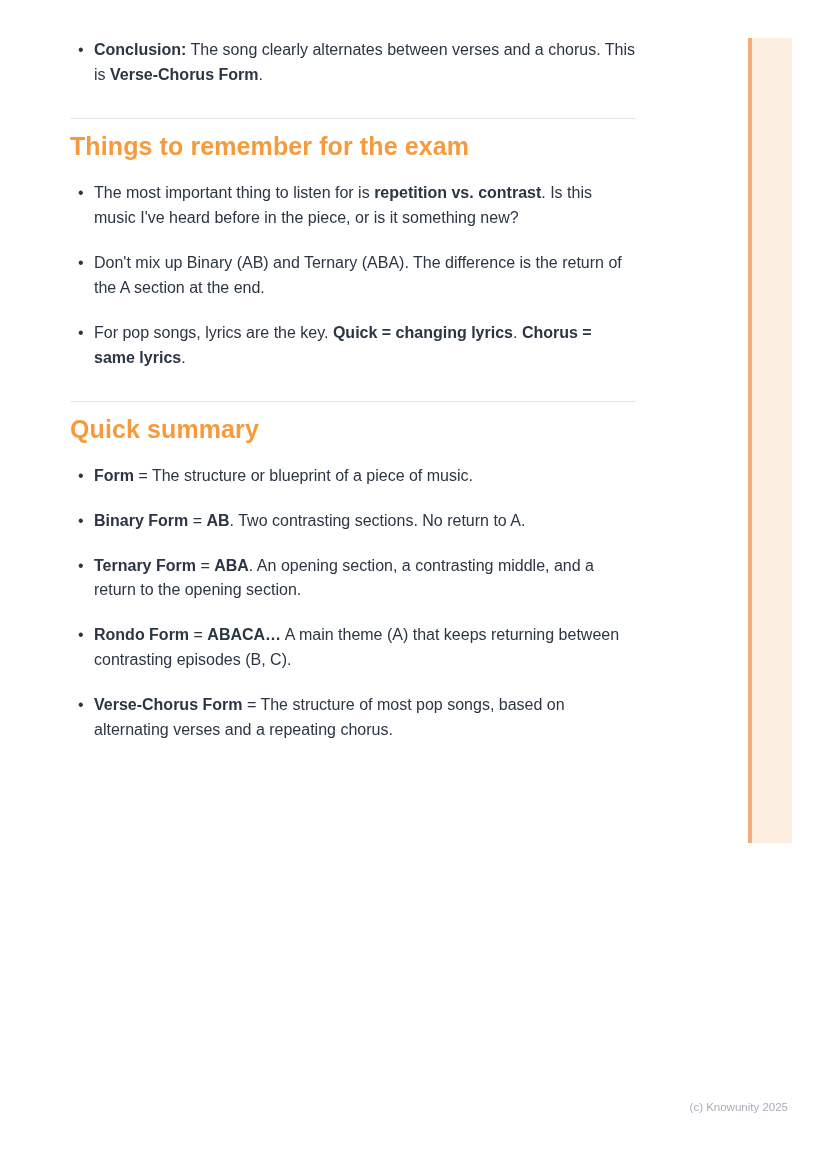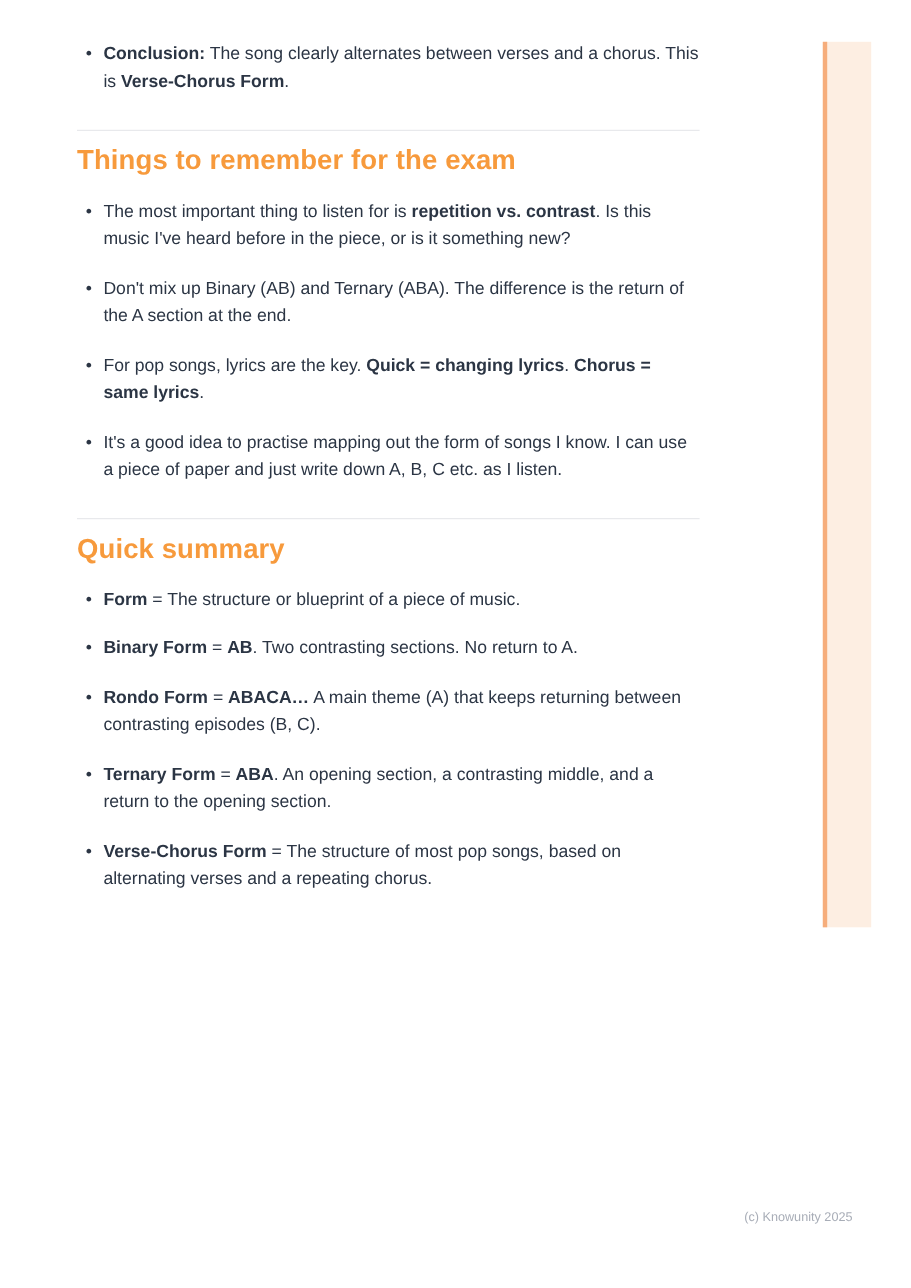--- a/index.html
+++ b/index.html
@@ -67,21 +67,21 @@
     left:748px;
     top:38px;
     width:44px;
     height:805px;
     background:var(--stripe-fill);
     border-left:4px solid var(--stripe-border);
   }
   .footer-credit{
     position:absolute;
     top:1101px;
-    right:53px;
+    right:40px;
     font-size:11.5px;
     color:var(--footer);
   }
 </style>
 </head>
 <body>
 
 <div class="page">
   <div class="stripe"></div>
   <main class="content">
@@ -92,30 +92,29 @@
         </ul>
   </section>
 
   <section class="section">
     <hr>
     <h2>Things to remember for the exam</h2>
     <ul>
           <li><span>The most important thing to listen for is </span><strong>repetition vs. contrast</strong><span>. Is this music I've heard before in the piece, or is it something new?</span></li>
           <li><span>Don't mix up Binary (AB) and Ternary (ABA). The difference is the return of the A section at the end.</span></li>
           <li><span>For pop songs, lyrics are the key. </span><strong>Quick = changing lyrics</strong><span>. </span><strong>Chorus = same lyrics</strong><span>.</span></li>
-          <li><span>It's a good idea to practise mapping out the form of songs I know. I can use a piece of paper and just write down A, B, C etc. as I listen.</span></li>
         </ul>
   </section>
 
   <section class="section">
     <hr>
     <h2>Quick summary</h2>
     <ul>
           <li><strong>Form</strong><span> = The structure or blueprint of a piece of music.</span></li>
           <li><strong>Binary Form</strong><span> = </span><strong>AB</strong><span>. Two contrasting sections. No return to A.</span></li>
+          <li><strong>Ternary Form</strong><span> = </span><strong>ABA</strong><span>. An opening section, a contrasting middle, and a return to the opening section.</span></li>
           <li><strong>Rondo Form</strong><span> = </span><strong>ABACA…</strong><span> A main theme (A) that keeps returning between contrasting episodes (B, C).</span></li>
-          <li><strong>Ternary Form</strong><span> = </span><strong>ABA</strong><span>. An opening section, a contrasting middle, and a return to the opening section.</span></li>
           <li><strong>Verse-Chorus Form</strong><span> = The structure of most pop songs, based on alternating verses and a repeating chorus.</span></li>
         </ul>
   </section>
 </main>
   <div class="footer-credit">(c) Knowunity 2025</div>
 </div>
 
 </body></html>

